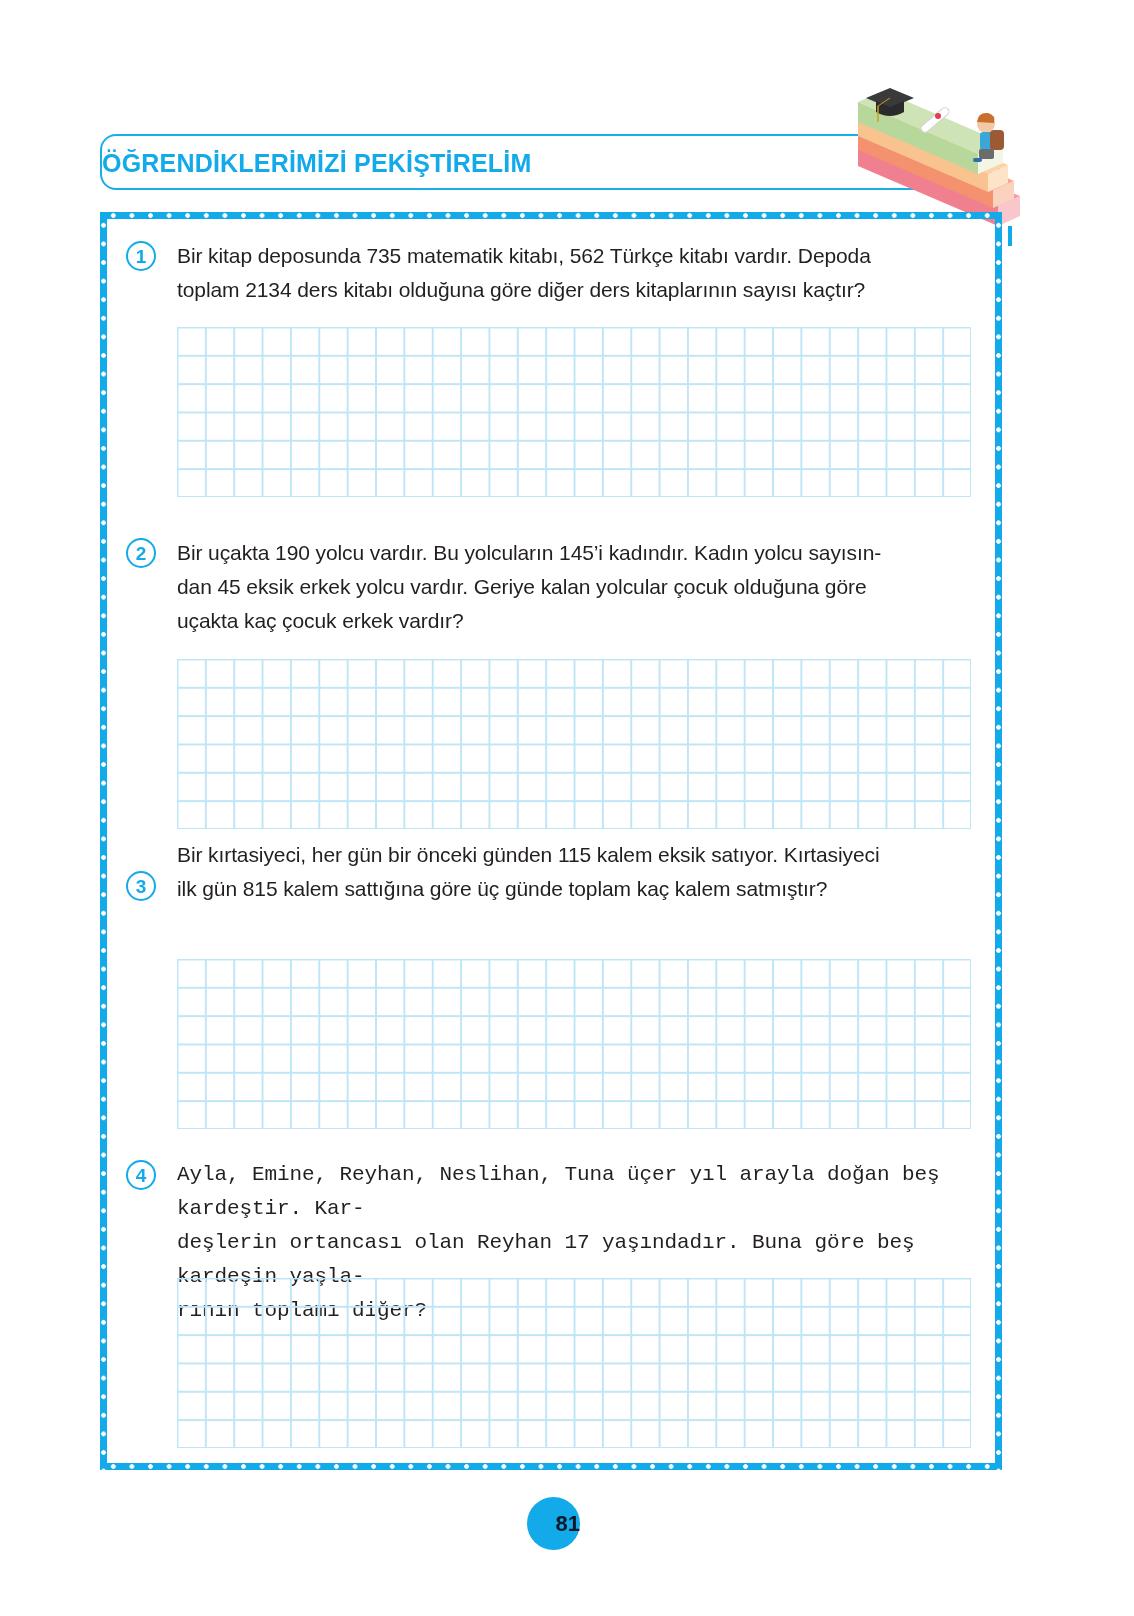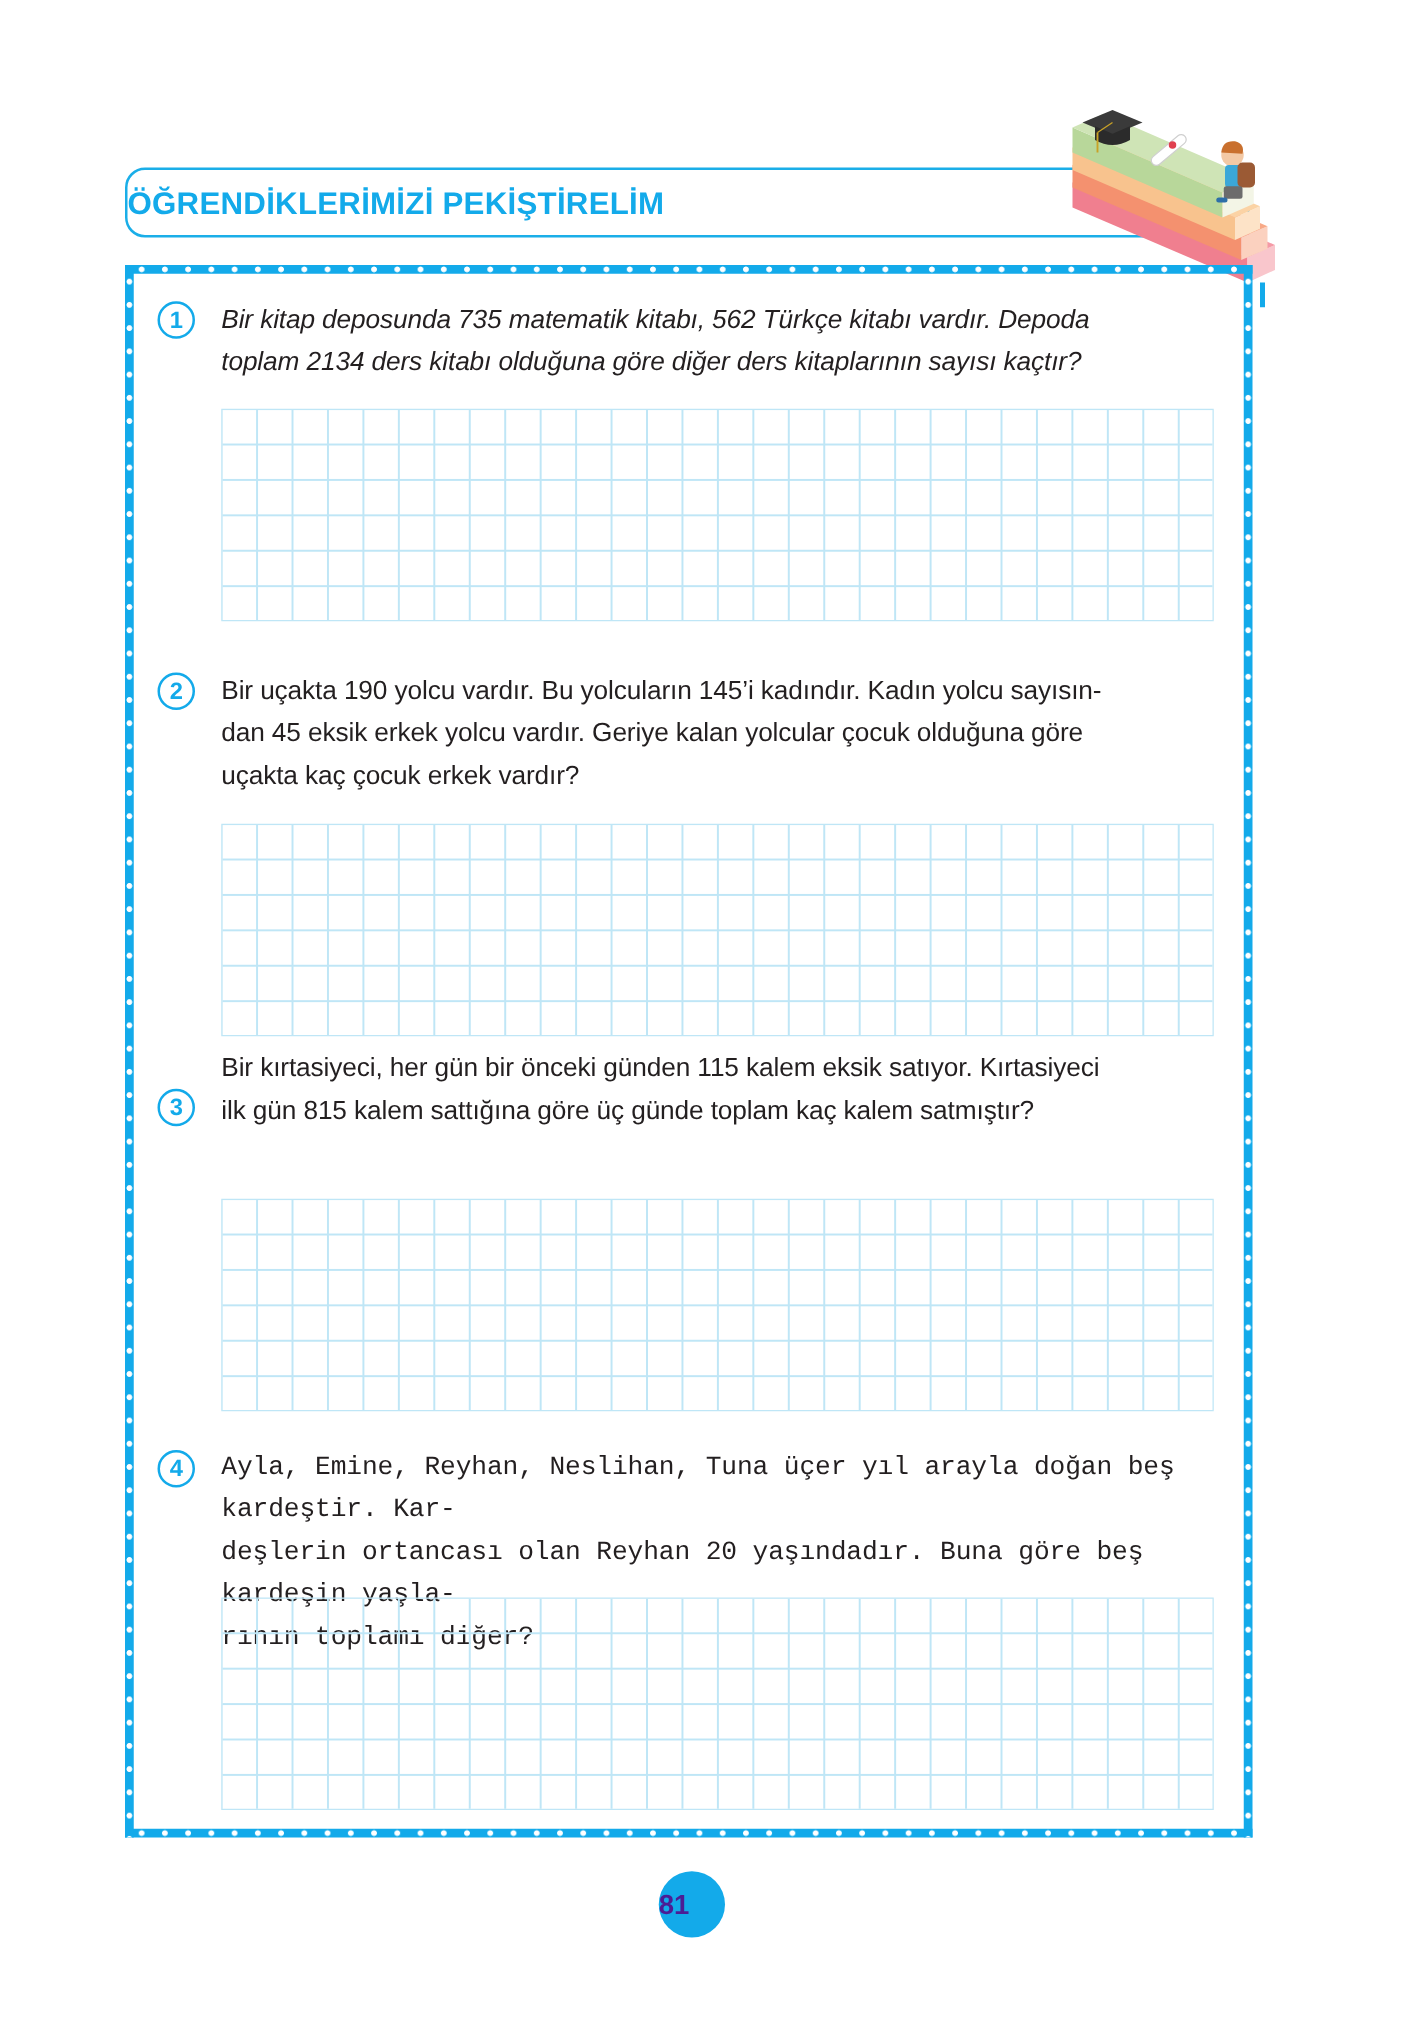--- a/index.html
+++ b/index.html
@@ -53,22 +53,22 @@
       border: 1.5px solid #bfe6f6;
       background-image:
         linear-gradient(to right, #bfe6f6 1.5px, transparent 1.5px),
         linear-gradient(to bottom, #bfe6f6 1.5px, transparent 1.5px);
       background-size: 28.36px 28.33px;
       background-position: -1.5px -1.5px;
     }
 
     .page-num {
       position: absolute; left: 527px; top: 1497px; width: 53px; height: 53px; border-radius: 50%;
-      background: #13aaea; color: #4c1d95; font-weight: bold; font-size: 22px;
-      text-align: left; line-height: 53px;
+      background: #13aaea; color: #0f172a; font-weight: bold; font-size: 22px;
+      text-align: right; line-height: 53px;
     }
   </style>
 </head>
 <body>
 
 <div class="header-box">
   <div class="header-title">ÖĞRENDİKLERİMİZİ PEKİŞTİRELİM</div>
 </div>
 
 <svg class="illustration" viewBox="0 0 180 160">
@@ -108,21 +108,21 @@
 </svg>
 
 <div class="frame">
   <div class="edge top"></div>
   <div class="edge bottom"></div>
   <div class="edge left"></div>
   <div class="edge right"></div>
 </div>
 
 <div class="q-num" style="left:126px; top:241px;">1</div>
-<div class="q-text" style="top:239px;font-style:italic;">
+<div class="q-text" style="top:239px;">
   <div>Bir kitap deposunda 735 matematik kitabı, 562 Türkçe kitabı vardır. Depoda</div>
   <div>toplam 2134 ders kitabı olduğuna göre diğer ders kitaplarının sayısı kaçtır?</div>
 </div>
 <div class="grid" style="top:327px;"></div>
 
 <div class="q-num" style="left:126px; top:538px;">2</div>
 <div class="q-text" style="top:536px;">
   <div>Bir uçakta 190 yolcu vardır. Bu yolcuların 145’i kadındır. Kadın yolcu sayısın-</div>
   <div>dan 45 eksik erkek yolcu vardır. Geriye kalan yolcular çocuk olduğuna göre</div>
   <div>uçakta kaç çocuk erkek vardır?</div>
@@ -132,18 +132,18 @@
 <div class="q-num" style="left:126px; top:871px;">3</div>
 <div class="q-text" style="top:838px;">
   <div>Bir kırtasiyeci, her gün bir önceki günden 115 kalem eksik satıyor. Kırtasiyeci</div>
   <div>ilk gün 815 kalem sattığına göre üç günde toplam kaç kalem satmıştır?</div>
 </div>
 <div class="grid" style="top:959px;"></div>
 
 <div class="q-num" style="left:126px; top:1160px;">4</div>
 <div class="q-text" style="top:1158px;font-family:Liberation Mono, monospace;">
   <div>Ayla, Emine, Reyhan, Neslihan, Tuna üçer yıl arayla doğan beş kardeştir. Kar-</div>
-  <div>deşlerin ortancası olan Reyhan 20 yaşındadır. Buna göre beş kardeşin yaşla-</div>
+  <div>deşlerin ortancası olan Reyhan 17 yaşındadır. Buna göre beş kardeşin yaşla-</div>
   <div>rının toplamı diğer?</div>
 </div>
 <div class="grid" style="top:1278px;"></div>
 
 <div class="page-num">81</div>
 
 </body></html>

